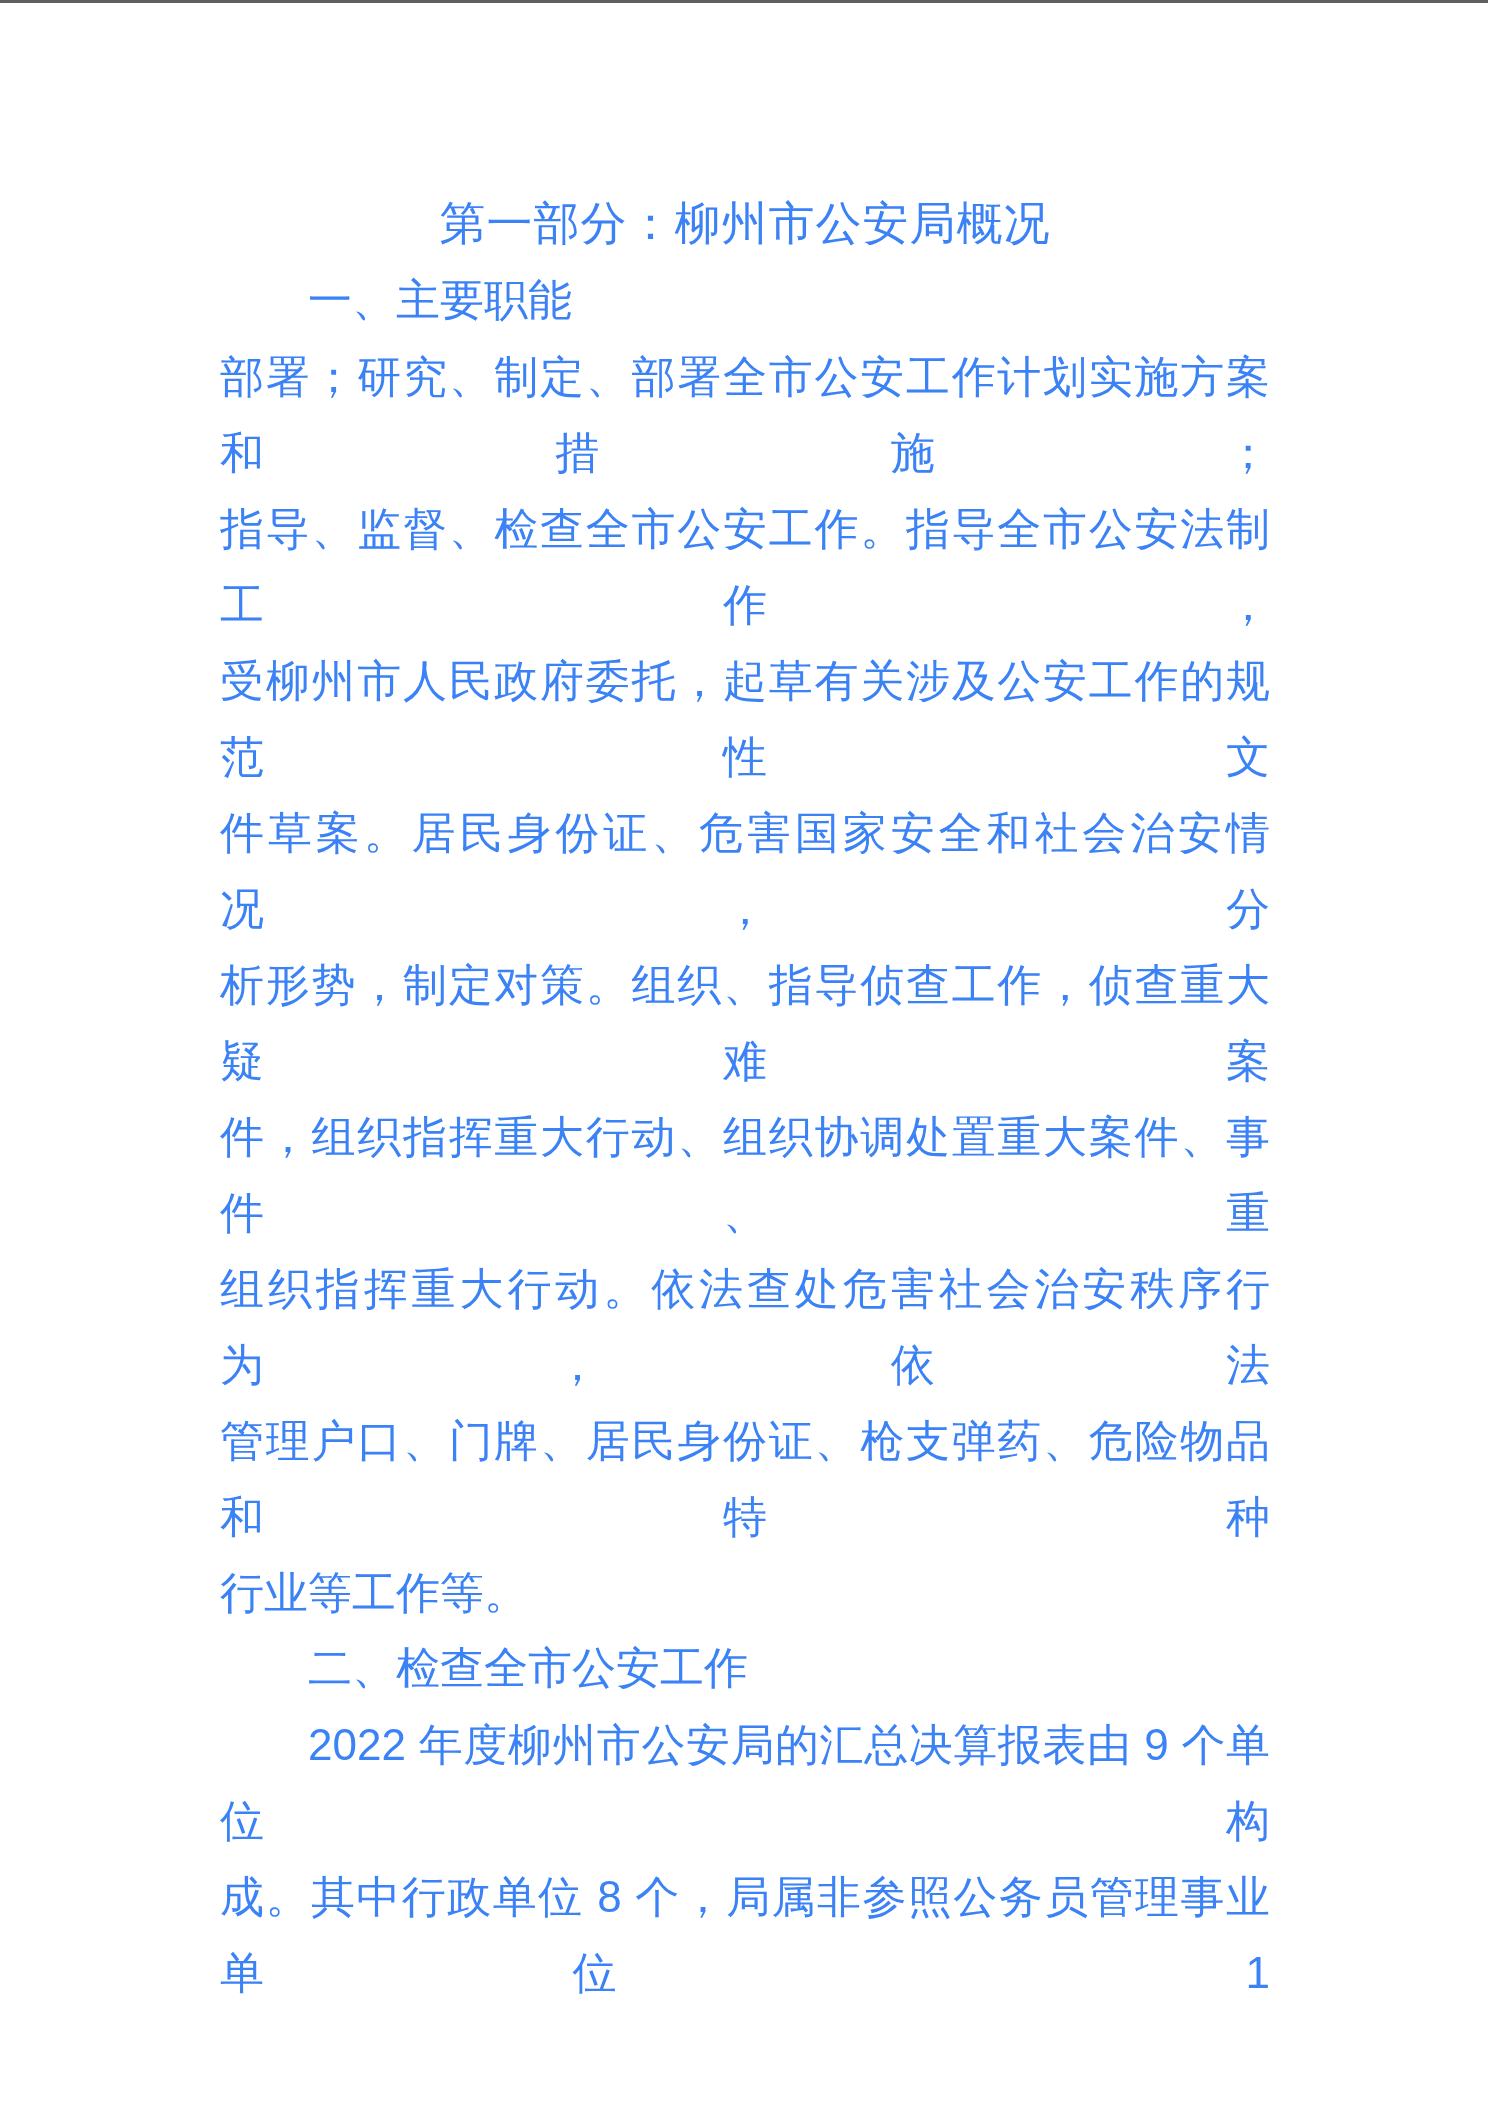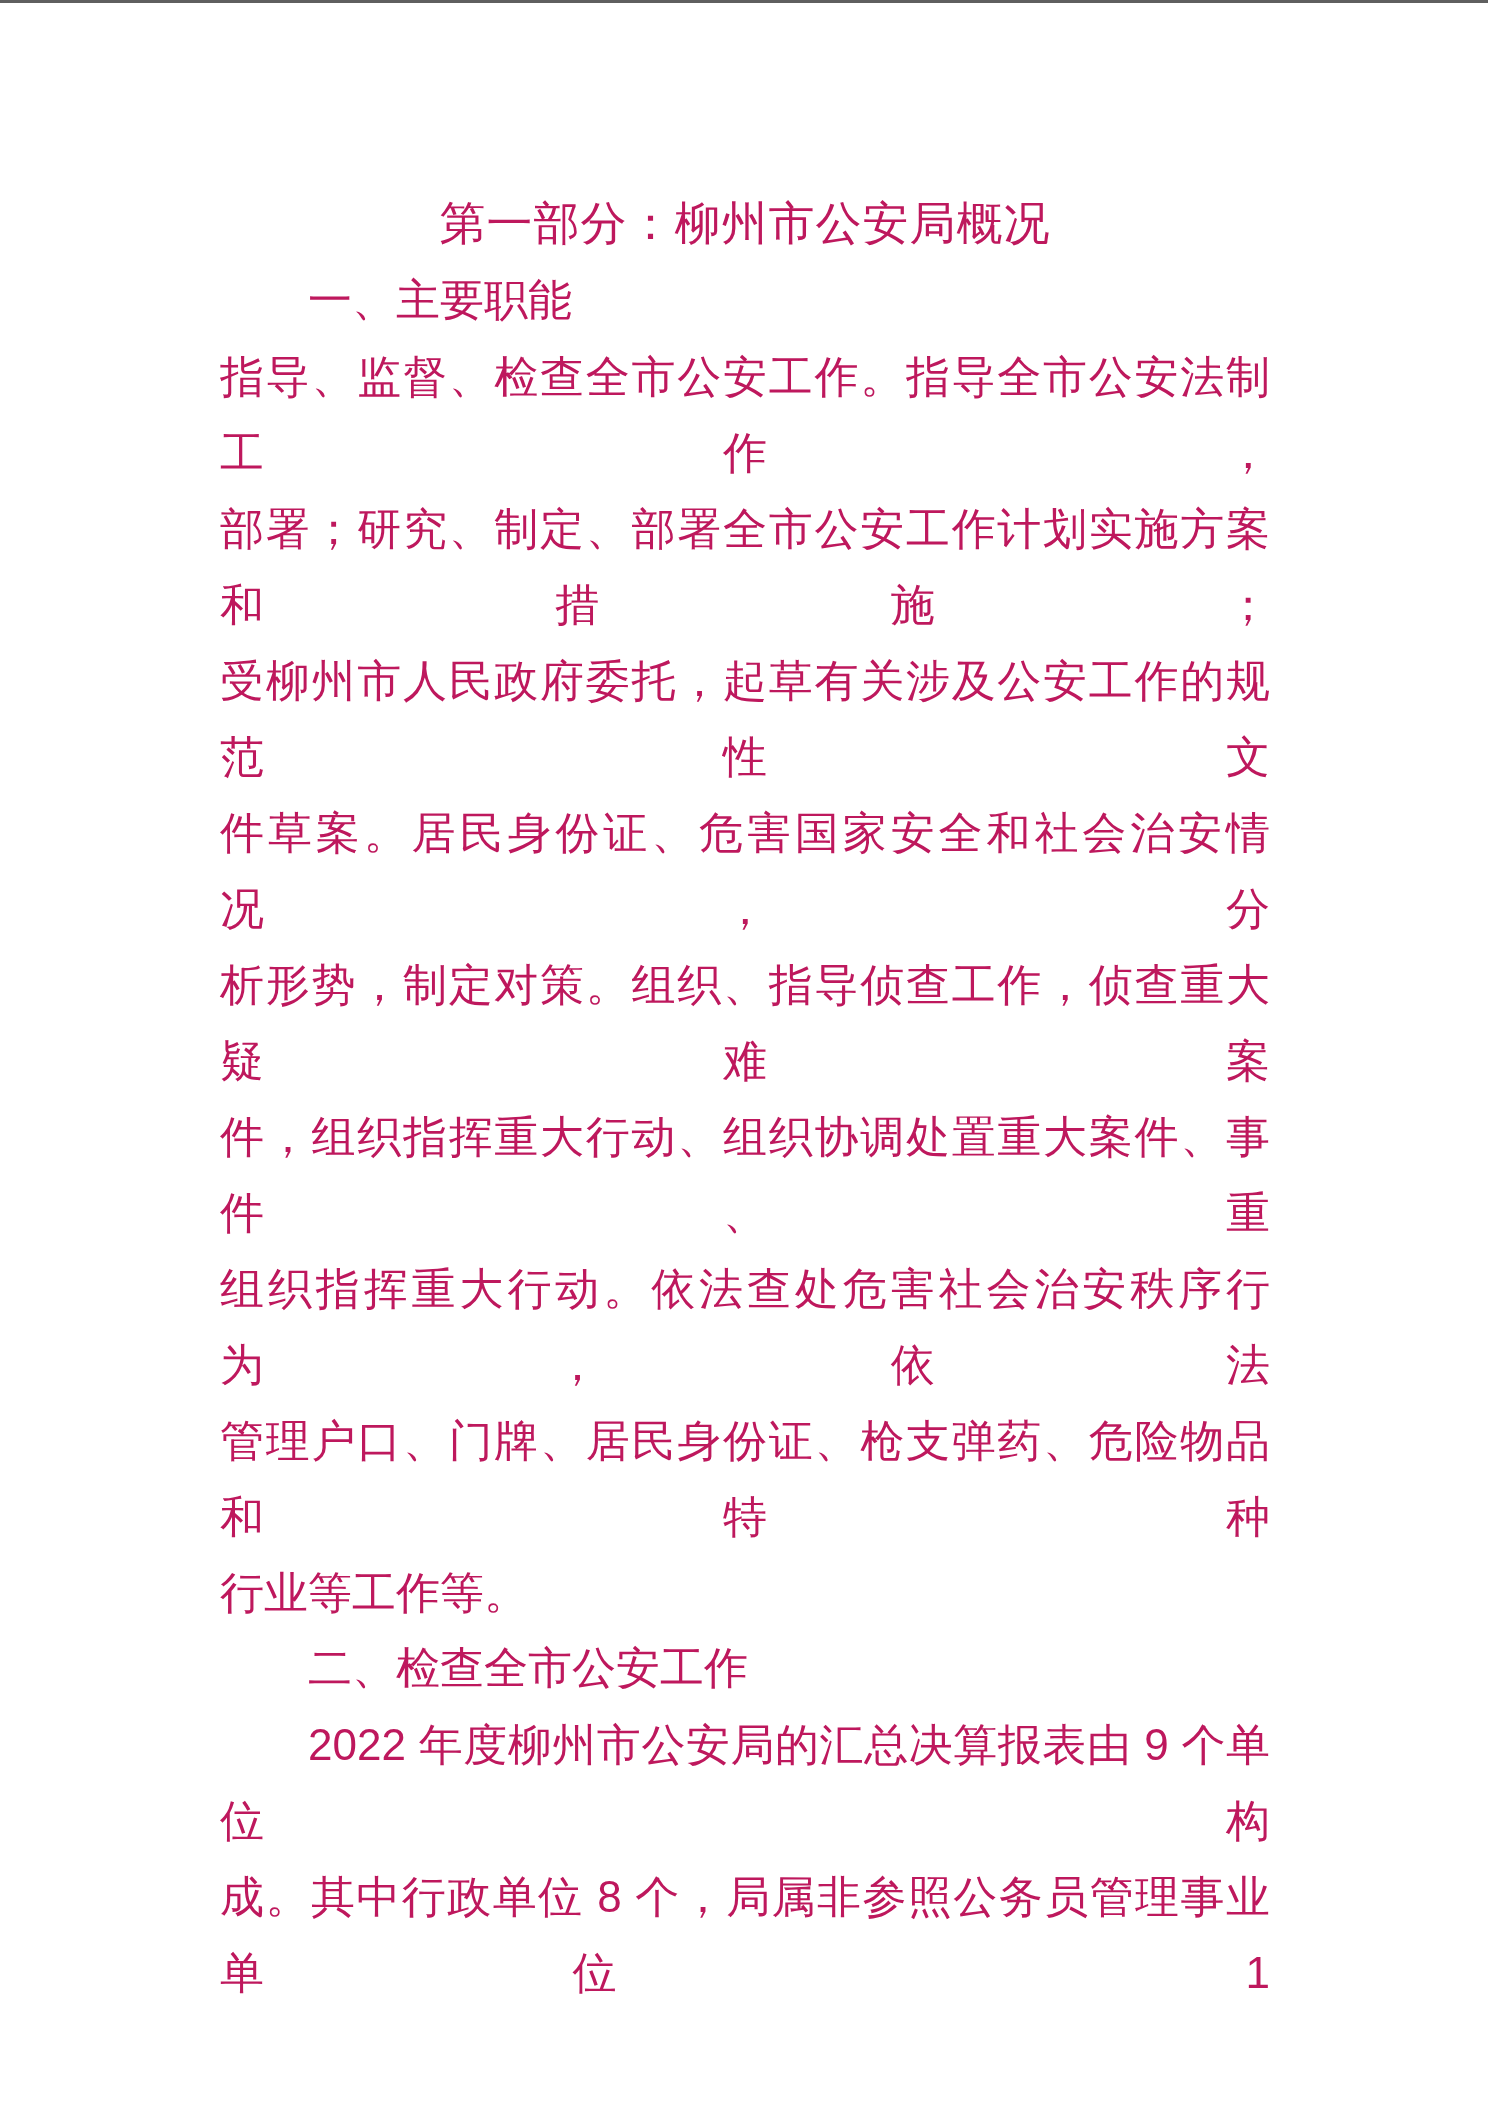--- a/index.html
+++ b/index.html
@@ -5,21 +5,21 @@
   html, body {
     margin: 0;
     padding: 0;
     background: #ffffff;
   }
   .page {
     position: relative;
     width: 1488px;
     height: 2105px;
     background: #ffffff;
-    color: #be185d;
+    color: #3b82f6;
     font-family: "Liberation Sans", sans-serif;
     overflow: hidden;
   }
   .top-edge {
     position: absolute;
     top: 0;
     left: 0;
     width: 100%;
     height: 3px;
     background: #5f5f5f;
@@ -66,22 +66,22 @@
 <div class="page">
   <div class="top-edge"></div>
 
   <div class="content">
 
     <div class="title">第一部分：柳州市公安局概况</div>
 
     <div class="heading">一、主要职能</div>
 
     <div class="para">
+      <div class="line">部署；研究、制定、部署全市公安工作计划实施方案和措施；</div>
       <div class="line">指导、监督、检查全市公安工作。指导全市公安法制工作，</div>
-      <div class="line">部署；研究、制定、部署全市公安工作计划实施方案和措施；</div>
       <div class="line">受柳州市人民政府委托，起草有关涉及公安工作的规范性文</div>
       <div class="line">件草案。居民身份证、危害国家安全和社会治安情况，分</div>
       <div class="line">析形势，制定对策。组织、指导侦查工作，侦查重大疑难案</div>
       <div class="line">件，组织指挥重大行动、组织协调处置重大案件、事件、重</div>
       <div class="line">组织指挥重大行动。依法查处危害社会治安秩序行为，依法</div>
       <div class="line">管理户口、门牌、居民身份证、枪支弹药、危险物品和特种</div>
       <div class="line last">行业等工作等。</div>
     </div>
 
     <div class="heading">二、检查全市公安工作</div>

